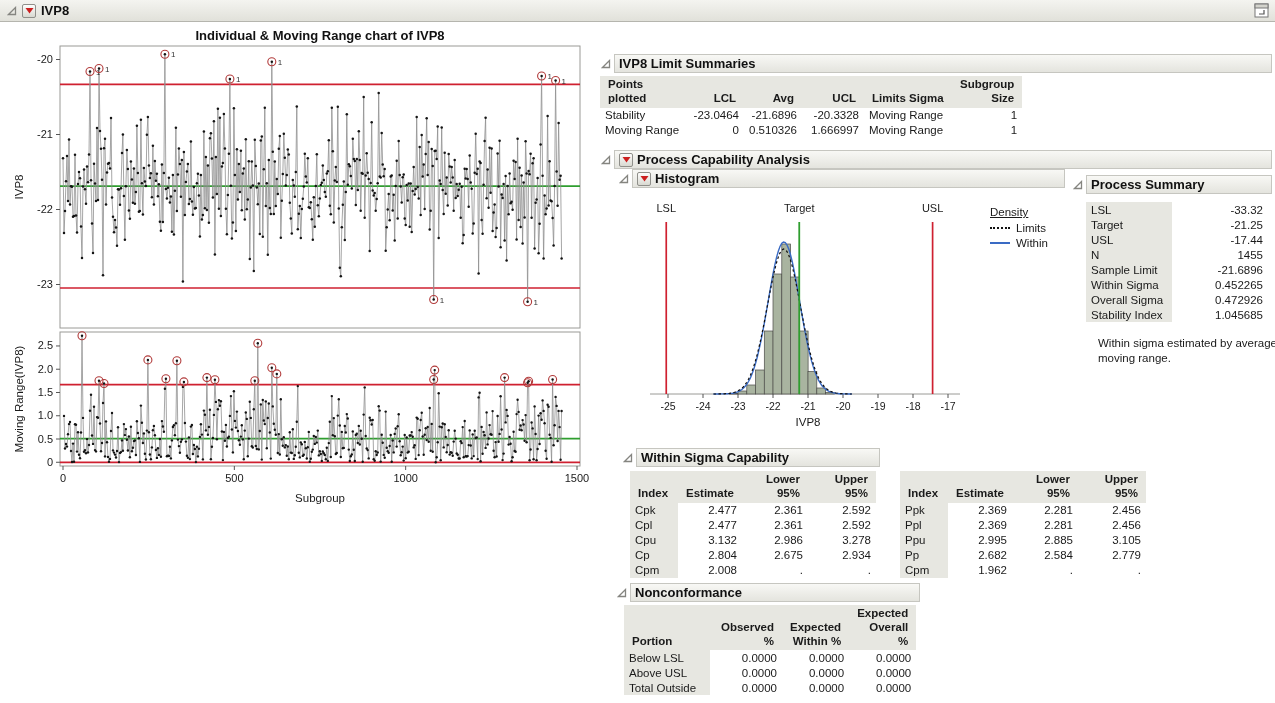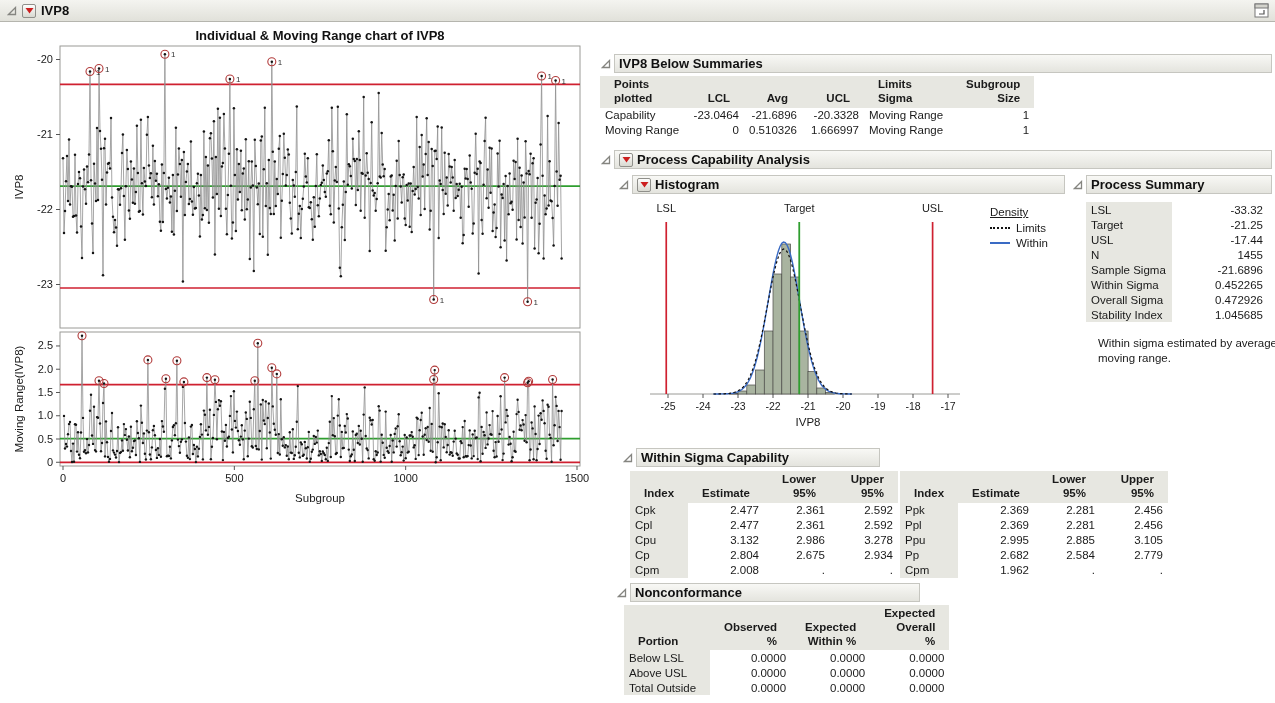--- a/index.html
+++ b/index.html
@@ -17,21 +17,21 @@
     background:linear-gradient(#fdfdfc,#d9d9d1); display:inline-flex; align-items:center; justify-content:center; cursor:pointer; }
 
   .ph-row { position:absolute; display:flex; align-items:center; gap:3px; height:19px; }
   .ph-bar { flex:1; height:19px; background:linear-gradient(#f8f8f5,#e4e4de);
     border:1px solid #c6c6c0; display:flex; align-items:center; gap:4px; padding:0 4px; }
   .ph-title { font-size:13px; font-weight:bold; color:#111; white-space:nowrap; }
 
   svg.chart { position:absolute; }
 
   table.jmp { position:absolute; border-collapse:collapse; font-size:11.5px; color:#1a1a1a; table-layout:fixed; }
-  table.jmp th { font-weight:bold; background:#e7e7e1; padding:2px 14px; vertical-align:bottom;
+  table.jmp th { font-weight:bold; background:#e7e7e1; padding:2px 8px; vertical-align:bottom;
     line-height:1.2; white-space:pre-line; }
   table.jmp td { padding:1.5px 5px; white-space:nowrap; overflow:hidden; }
   table.jmp .lab { background:#e7e7e1; }
   .l { text-align:left; } .r { text-align:right; }
 
   .note { position:absolute; font-size:11.5px; color:#1a1a1a; line-height:1.3; }
 
   .legend { position:absolute; font-size:11.5px; color:#1a1a1a; }
   .leg-title { margin-bottom:4px;text-decoration:underline; }
   .leg-item { display:flex; align-items:center; gap:6px; margin-bottom:3px; }
@@ -1146,21 +1146,21 @@
       <circle cx="542.6" cy="355.5" r="4" fill="none" stroke="#b23b3b" stroke-width="1.1"></circle>
     </svg>
 
   <div class="ph-row" style="left:600px; top:54px; width:672px;">
     <span class="disc">
       <svg width="10" height="10" viewBox="0 0 10 10">
           <path d="M8.5 1.5 L8.5 8.5 L1.5 8.5 Z" fill="none" stroke="#858580" stroke-width="1.3"></path>
         </svg>
     </span>
     <div class="ph-bar">
-      <span class="ph-title">IVP8 Below Summaries</span>
+      <span class="ph-title">IVP8 Limit Summaries</span>
     </div>
   </div>
 
   <table class="jmp" style="left:600px; top:76px;">
     <colgroup>
         <col style="width:86px">
         <col style="width:58px">
         <col style="width:56px">
         <col style="width:62px">
         <col style="width:88px">
@@ -1173,21 +1173,21 @@
       <th class="r">LCL</th>
       <th class="r">Avg</th>
       <th class="r">UCL</th>
       <th class="l">Limits Sigma</th>
       <th class="r">Subgroup
 Size</th>
     </tr>
       </thead>
     <tbody>
       <tr>
-        <td class="l">Capability</td>
+        <td class="l">Stability</td>
         <td class="r">-23.0464</td>
         <td class="r">-21.6896</td>
         <td class="r">-20.3328</td>
         <td class="l">Moving Range</td>
         <td class="r">1</td>
       </tr>
       <tr>
         <td class="l">Moving Range</td>
         <td class="r">0</td>
         <td class="r">0.510326</td>
@@ -1207,21 +1207,21 @@
     <div class="ph-bar">
       <span class="redbox">
         <svg width="9" height="7" viewBox="0 0 9 7">
             <path d="M0.5 1 L8.5 1 L4.5 6.5 Z" fill="#cc1f1f"></path>
           </svg>
       </span>
       <span class="ph-title">Process Capability Analysis</span>
     </div>
   </div>
 
-  <div class="ph-row" style="left:618px; top:175px; width:447px;">
+  <div class="ph-row" style="left:618px; top:169px; width:447px;">
     <span class="disc">
       <svg width="10" height="10" viewBox="0 0 10 10">
           <path d="M8.5 1.5 L8.5 8.5 L1.5 8.5 Z" fill="none" stroke="#858580" stroke-width="1.3"></path>
         </svg>
     </span>
     <div class="ph-bar">
       <span class="redbox">
         <svg width="9" height="7" viewBox="0 0 9 7">
             <path d="M0.5 1 L8.5 1 L4.5 6.5 Z" fill="#cc1f1f"></path>
           </svg>
@@ -1312,21 +1312,21 @@
         </tr>
       <tr>
           <td class="l lab">USL</td>
           <td class="r">-17.44</td>
         </tr>
       <tr>
           <td class="l lab">N</td>
           <td class="r">1455</td>
         </tr>
       <tr>
-          <td class="l lab">Sample Sigma</td>
+          <td class="l lab">Sample Limit</td>
           <td class="r">-21.6896</td>
         </tr>
       <tr>
           <td class="l lab">Within Sigma</td>
           <td class="r">0.452265</td>
         </tr>
       <tr>
           <td class="l lab">Overall Sigma</td>
           <td class="r">0.472926</td>
         </tr>

